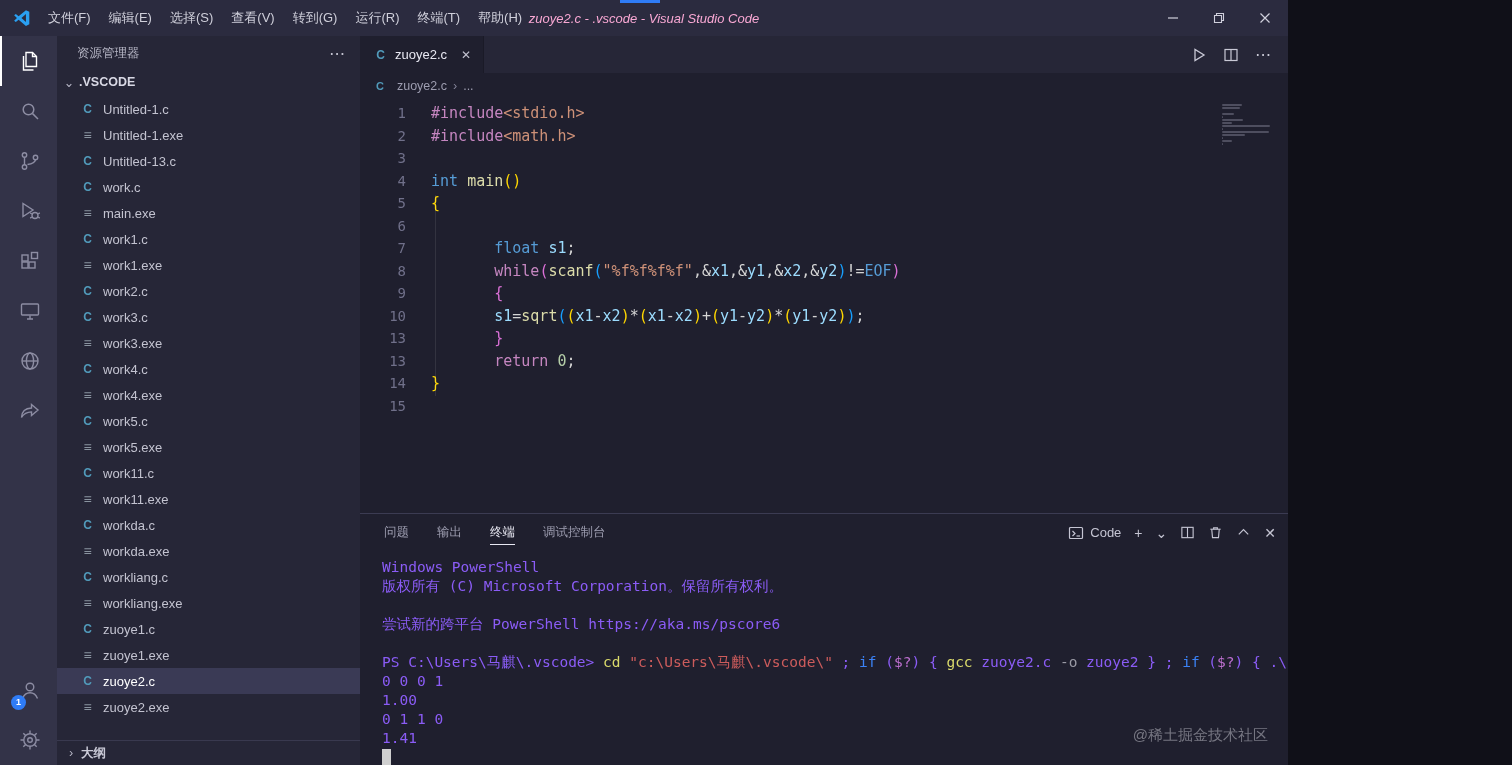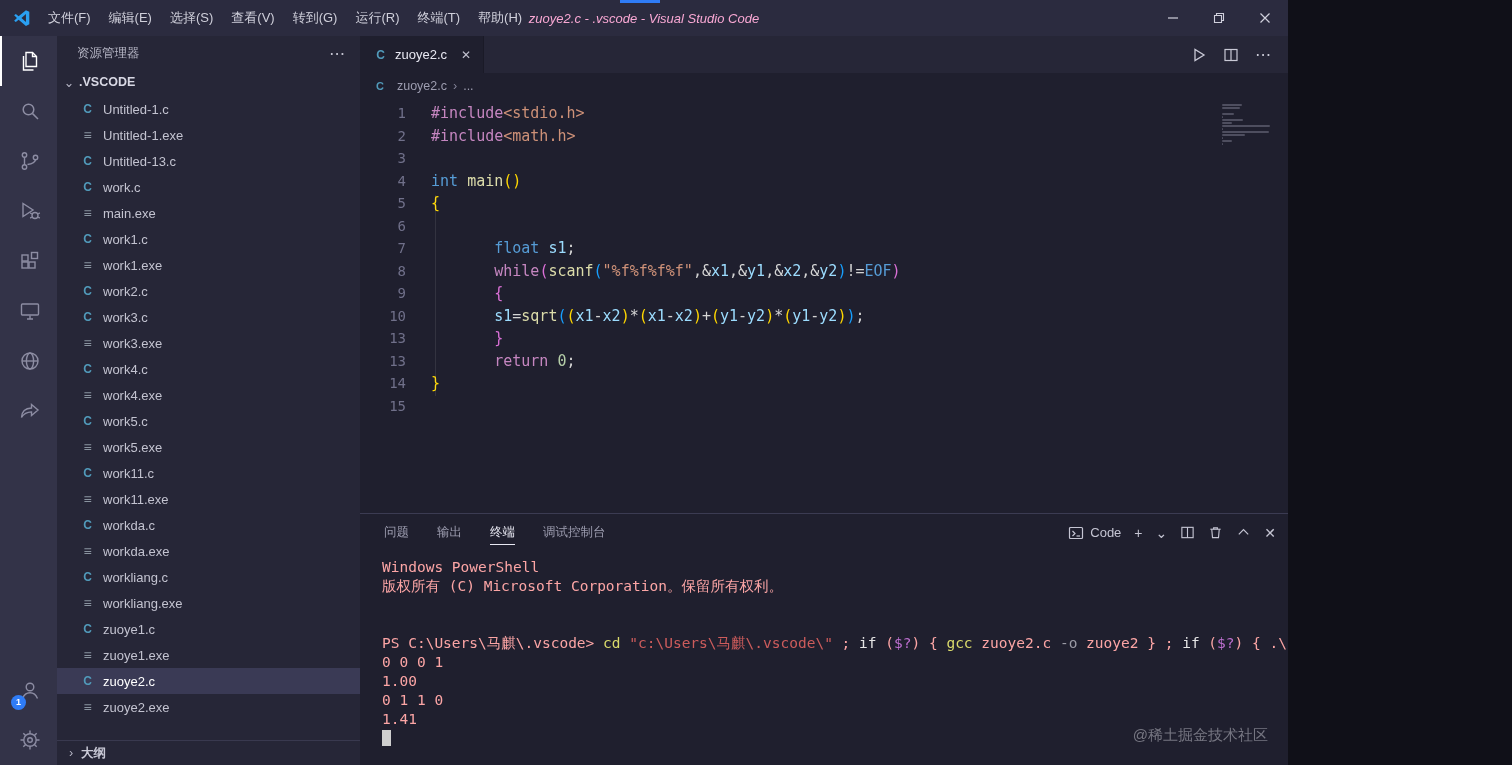--- a/index.html
+++ b/index.html
@@ -80,22 +80,22 @@
   .ptab.active { color:#e8e8f2; }
   .ptab.active::after { content:""; position:absolute; left:0; right:0; bottom:6px; height:1px; background:#e8e8f2; }
   .panel-actions { margin-left:auto; display:flex; align-items:center; gap:13px; color:#c5c5d3; font-size:13px; }
   .panel-actions .icon-btn { cursor:pointer; display:flex; align-items:center; }
   .term-profile { display:flex; align-items:center; gap:6px; cursor:pointer; }
   .pa-glyph { font-size:14px; cursor:pointer; }
 
   .terminal { flex:1; overflow:hidden; padding:7px 0 0 22px;
               font-family:"DejaVu Sans Mono","Liberation Mono",monospace; font-size:14.5px; line-height:19px; }
   .t-line { white-space:pre; min-height:19px; }
-  .tt-w { color:#fca5a5; }  .tt-cmd { color:#dada6b; }  .tt-str { color:#cd5c5c; }
-  .tt-kw { color:#e5e5e5; } .tt-var { color:#bc6fce; }  .tt-param { color:#9a9aa5; }
+  .tt-w { color:#8b5cf6; }  .tt-cmd { color:#dada6b; }  .tt-str { color:#cd5c5c; }
+  .tt-kw { color:#3b82f6; } .tt-var { color:#bc6fce; }  .tt-param { color:#9a9aa5; }
   .cursor { display:inline-block; width:9px; height:16px; background:#cfcfcf; vertical-align:text-bottom; }
 
   .watermark { position:absolute; right:20px; bottom:20px; font-size:15px; color:#8b8b96; opacity:0.8; }
 
   svg { display:block; }
 </style>
 </head>
 <body>
 
 <div class="window">
@@ -497,20 +497,21 @@
                   <path d="M3 10l5-5 5 5"></path>
                 </svg>
             </span>
             <span class="pa-glyph">✕</span>
           </div>
         </div>
         <div class="terminal">
             <div class="t-line"><span class="tt-w">Windows PowerShell</span></div>
             <div class="t-line"><span class="tt-w">版权所有 (C) Microsoft Corporation。保留所有权利。</span></div>
             <div class="t-line"> </div>
+            <div class="t-line"><span class="tt-w">尝试新的跨平台 PowerShell https://aka.ms/pscore6</span></div>
             <div class="t-line"> </div>
             <div class="t-line"><span class="tt-w">PS C:\Users\马麒\.vscode&gt; </span><span class="tt-cmd">cd</span><span class="tt-w"> </span><span class="tt-str">"c:\Users\马麒\.vscode\"</span><span class="tt-w"> ; </span><span class="tt-kw">if</span><span class="tt-w"> (</span><span class="tt-var">$?</span><span class="tt-w">) { </span><span class="tt-cmd">gcc</span><span class="tt-w"> zuoye2.c </span><span class="tt-param">-o</span><span class="tt-w"> zuoye2 } ; </span><span class="tt-kw">if</span><span class="tt-w"> (</span><span class="tt-var">$?</span><span class="tt-w">) { .\zuoye2 }</span></div>
             <div class="t-line"><span class="tt-w">0 0 0 1</span></div>
             <div class="t-line"><span class="tt-w">1.00</span></div>
             <div class="t-line"><span class="tt-w">0 1 1 0</span></div>
             <div class="t-line"><span class="tt-w">1.41</span></div>
             <div class="t-line"><span class="cursor"></span></div>
           </div>
       </div>
 

